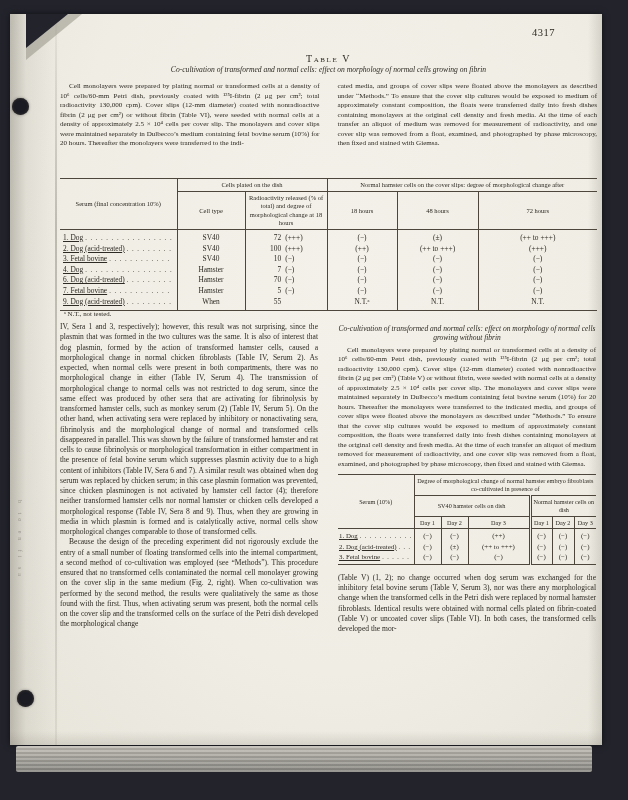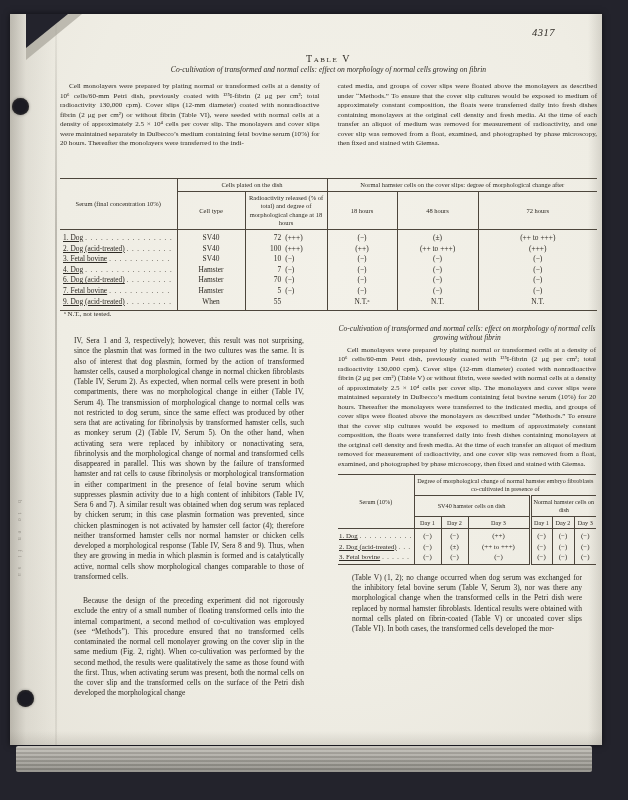--- a/index.html
+++ b/index.html
@@ -54,21 +54,21 @@
   }
   .under-pages{
     position:absolute;left:16px;top:746px;width:576px;height:26px;
     background:
       repeating-linear-gradient(180deg, rgba(255,255,255,.10) 0 2px, rgba(0,0,0,.10) 2px 4px),
       linear-gradient(#c2bfb7, #8c8a84);
     border-radius:2px;
   }
   
   .content{position:absolute;left:50px;top:0;width:537px;}
-  .pgnum{position:absolute;right:42px;top:13px;font-size:10.5px;letter-spacing:.5px;font-style:italic;}
+  .pgnum{position:absolute;right:42px;top:13px;font-size:10.5px;letter-spacing:.5px;}
   .tv-title{position:absolute;top:39px;left:0;width:100%;text-align:center;
     font-variant:small-caps;font-size:10px;letter-spacing:1.6px;}
   .tv-cap-italic{position:absolute;top:51px;left:0;width:100%;text-align:center;
     font-style:italic;font-size:7.6px;}
   .cap-cols{position:absolute;top:68px;left:0;width:100%;display:flex;gap:18px;}
   .cap-col{flex:1;font-size:7.1px;line-height:9.55px;text-align:justify;}
   .indent{text-indent:9px;}
   
   table{border-collapse:collapse;table-layout:fixed;color:var(--ink);}
   .tv{position:absolute;top:164px;left:0;width:537px;
@@ -87,21 +87,21 @@
   .radio-cell{display:flex;justify-content:center;}
   .rnum{width:20px;text-align:right;margin-left:19px;}
   .rsym{width:56px;text-align:left;margin-left:4px;}
   .tv tbody tr:first-child td{padding-top:3px;}
   .tv tbody tr:last-child td{padding-bottom:3px;}
   .footnote{position:absolute;top:296px;left:4px;font-size:6.9px;}
   
   .cols{position:absolute;top:308px;left:0;width:537px;display:flex;gap:20px;
         max-height:428px;overflow:hidden;}
   .col{width:258px;}
-  .body-par{font-size:7.55px;line-height:10.25px;text-align:justify;margin:14px;}
+  .body-par{font-size:7.55px;line-height:10.25px;text-align:justify;margin:0;}
   .body-par + .body-par{text-indent:9px;}
   .tvi-title{margin-top:5px;text-align:center;font-variant:small-caps;
         font-size:8.6px;letter-spacing:1.6px;}
   .tvi-cap-italic{text-align:center;font-style:italic;font-size:7.5px;
         line-height:9.4px;margin-top:2px;}
   .tvi-cap{font-size:7.05px;line-height:9.5px;text-align:justify;margin-top:3px;}
   .tvi{width:258px;margin-top:5px;
         border-top:1px solid var(--rule);border-bottom:1px solid var(--rule);}
   .tvi th{font-weight:normal;font-size:6.2px;line-height:7.8px;text-align:center;
         vertical-align:middle;padding:2px 1px;}

